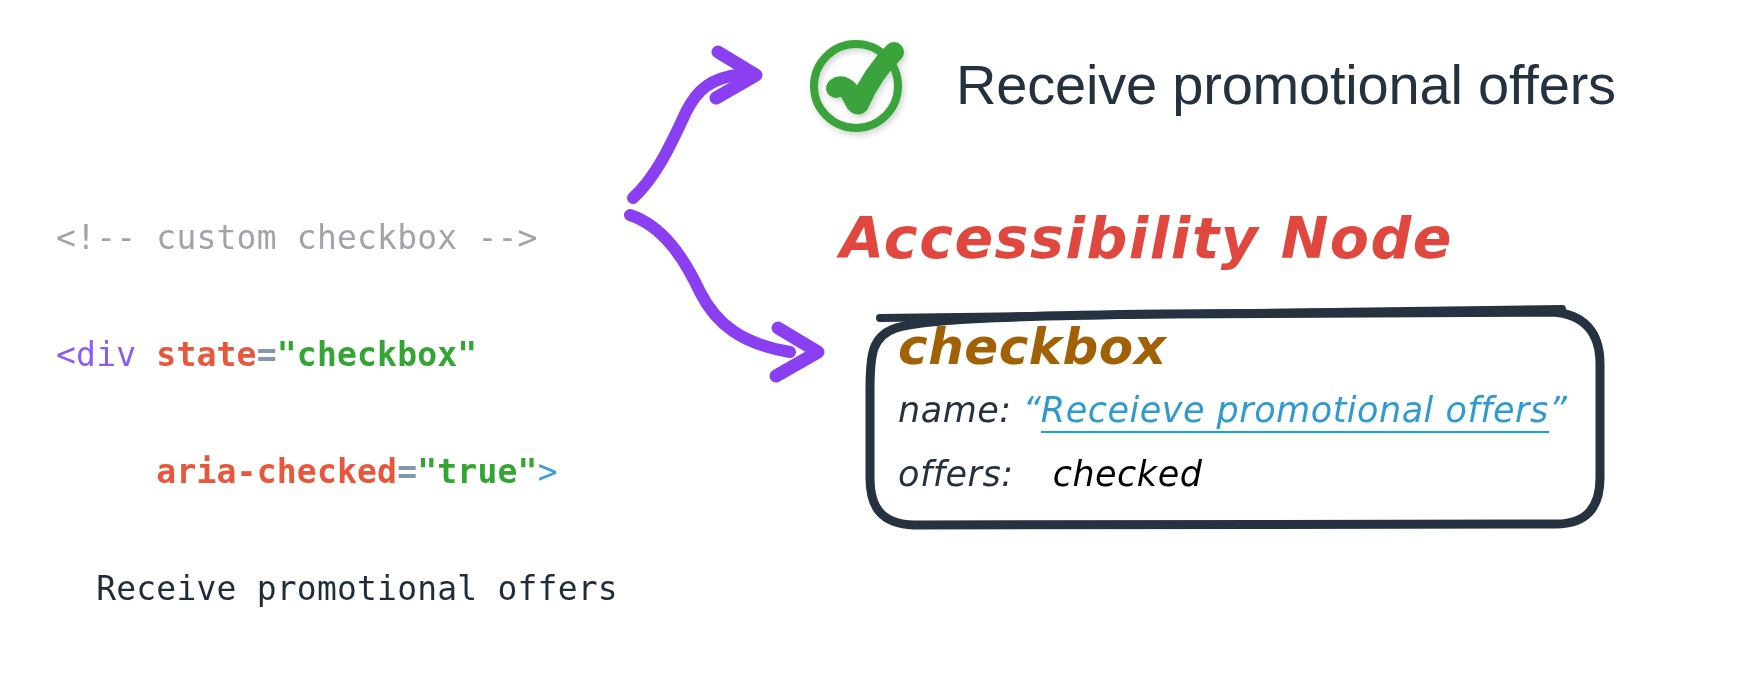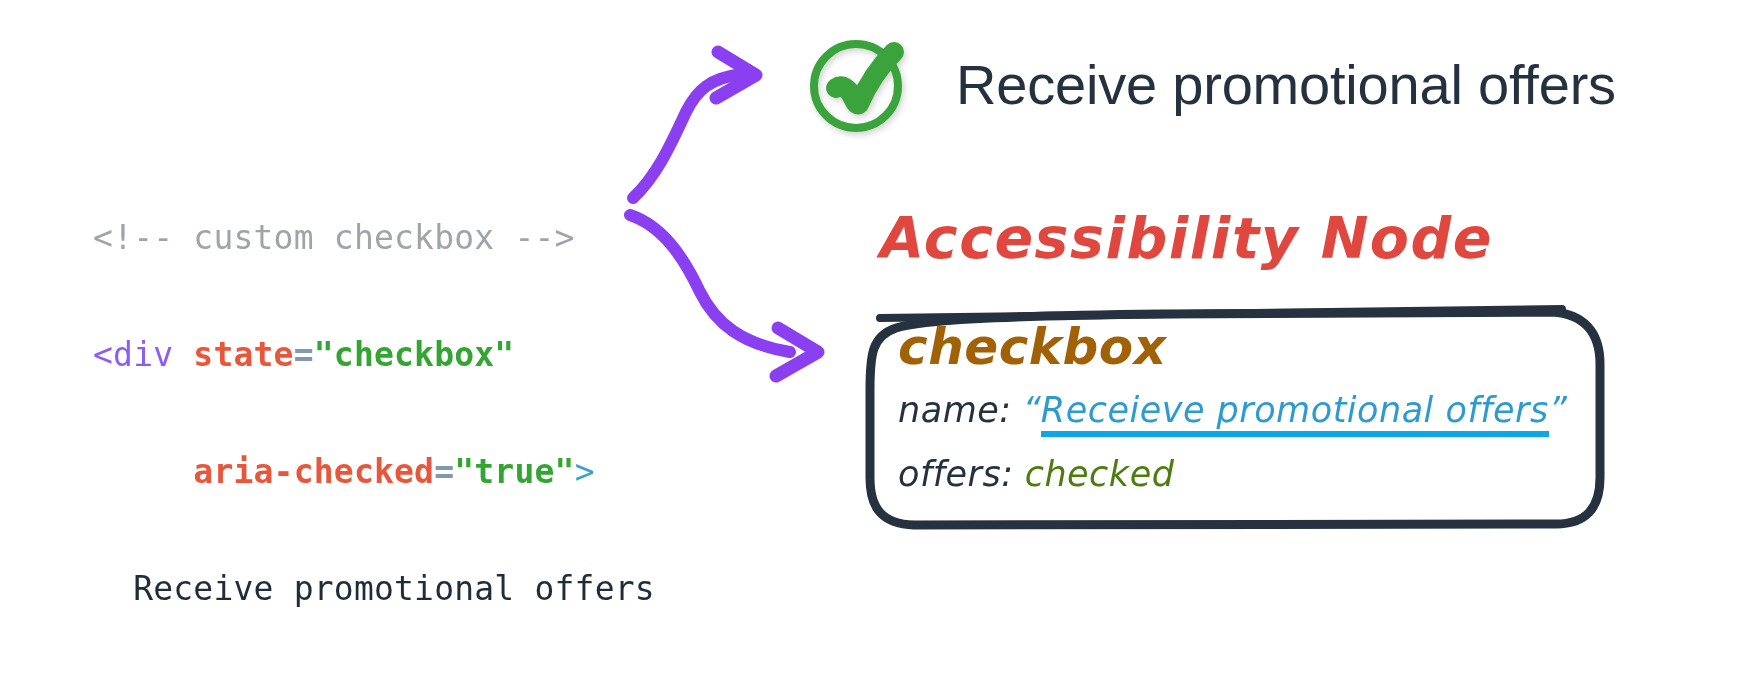--- a/index.html
+++ b/index.html
@@ -28,21 +28,21 @@
   .code-block {
     position: absolute;
     left: 56px;
     top: 140px;
     font-family: "DejaVu Sans Mono", "Liberation Mono", monospace;
     font-size: 33px;
     line-height: 39px;
     white-space: pre;
     letter-spacing: 0.2px;
   }
-  .code-line { display: block; height: 39px; margin-left: 37px; }
+  .code-line { display: block; height: 39px; }
   .tok-comment { color: #a0a4a8; }
   .tok-tag     { color: #8b5cf6; }
   .tok-attr    { color: #e8563c; font-weight: bold; }
   .tok-eq      { color: #8198ae; font-weight: bold; }
   .tok-val     { color: #33a532; font-weight: bold; }
   .tok-text    { color: #1f2d3a; }
   .tok-punct   { color: #3c9fd6; }
 
   
   .arrows {
@@ -71,21 +71,21 @@
     font-family: "Liberation Sans", sans-serif;
     font-size: 56px;
     color: #24313f;
     white-space: nowrap;
     letter-spacing: -0.2px;
   }
 
   
   .node-title {
     position: absolute;
-    left: 880px;
+    left: 840px;
     top: 205px;
     font-family: "DejaVu Sans", sans-serif;
     font-style: italic;
     font-size: 57px;
     font-weight: 600;
     color: #e0483f;
     letter-spacing: 1.5px;
     white-space: nowrap;
   }
 
@@ -129,26 +129,27 @@
   .prop-key {
     color: #24313f;
     letter-spacing: 0.5px;
     margin-top: 16px;
   }
   .prop-val-name {
     color: #2e9bd0;
     letter-spacing: 0.5px;
   }
   .prop-val-name .underlined {
-    border-bottom: 6px solid #0ea5e9;
+    border-bottom: 2px solid #0ea5e9;
     padding-bottom: 1px;
   }
   .prop-val-state {
-    color: #4d7c0f;
-    letter-spacing: 0.5px;
+    color: #000000;
+    letter-spacing: 0.5px;
+    margin-left: 28px;
   }
   .quote { color: #2e9bd0; }
 </style>
 </head>
 <body>
 
 <div class="stage">
 
   <div class="code-block">
     <span class="code-line"><span class="tok-comment">&lt;!-- custom checkbox --&gt;</span></span>

